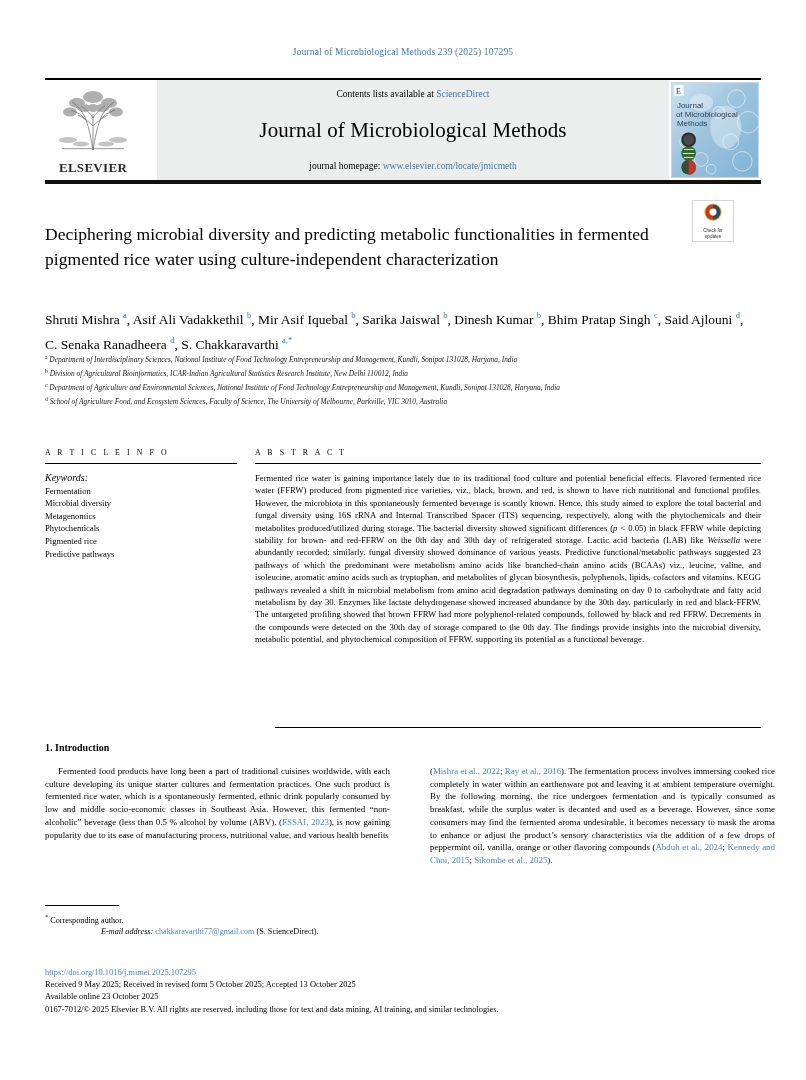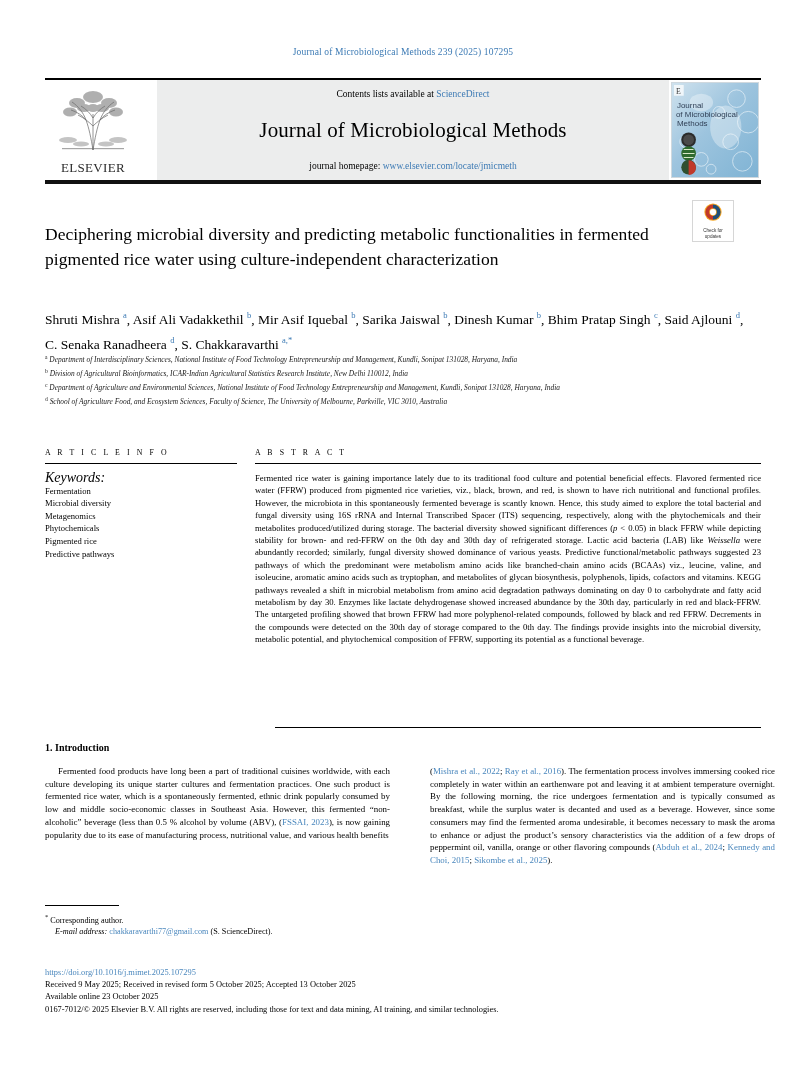--- a/index.html
+++ b/index.html
@@ -48,20 +48,21 @@
     height: 100px;
     align-items: stretch;
   }
   .elsevier-logo {
     width: 96px;
     flex: 0 0 96px;
     position: relative;
     background: #fff;
     padding-top: 4px;
     box-sizing: border-box;
+    font-weight: bold;
   }
   .tree-svg { display:block; margin: 0 auto; }
   .elsevier-word {
     position: absolute;
     bottom: 4px;
     left: 0;
     width: 96px;
     text-align: center;
     font-family: "Liberation Serif", serif;
     font-size: 13px;
@@ -197,21 +198,21 @@
     color: #000;
     margin-bottom: 6px;
   }
   .hr-thin {
     border: 0;
     border-top: 1px solid #000;
     margin: 0 0 8px 0;
   }
   .kw-head {
     font-style: italic;
-    font-size: 14px;
+    font-size: 10px;
     line-height: 12.6px;
   }
   .kw-item {
     font-size: 8.6px;
     line-height: 12.6px;
   }
   .abstract-text {
     font-size: 8.7px;
     line-height: 12.4px;
     text-align: justify;
@@ -266,21 +267,21 @@
     width: 74px;
     border-top: 0.8px solid #000;
     margin-bottom: 5px;
   }
   .footnote-line {
     font-size: 8.2px;
     line-height: 11.6px;
     font-family: "Liberation Serif", serif;
   }
   .footnote-line .star { vertical-align: super; font-size: 6.5px; }
-  .footnote-line .em { font-style: italic; }
+  .footnote-line .em { font-style: italic; margin-left: 46px; }
   .footnote-line .mail { color: #4a87bd; }
 
   .footer {
     position: absolute;
     top: 967px;
     left: 45px;
     width: 716px;
     font-size: 8.4px;
     line-height: 12.2px;
     font-family: "Liberation Serif", serif;

